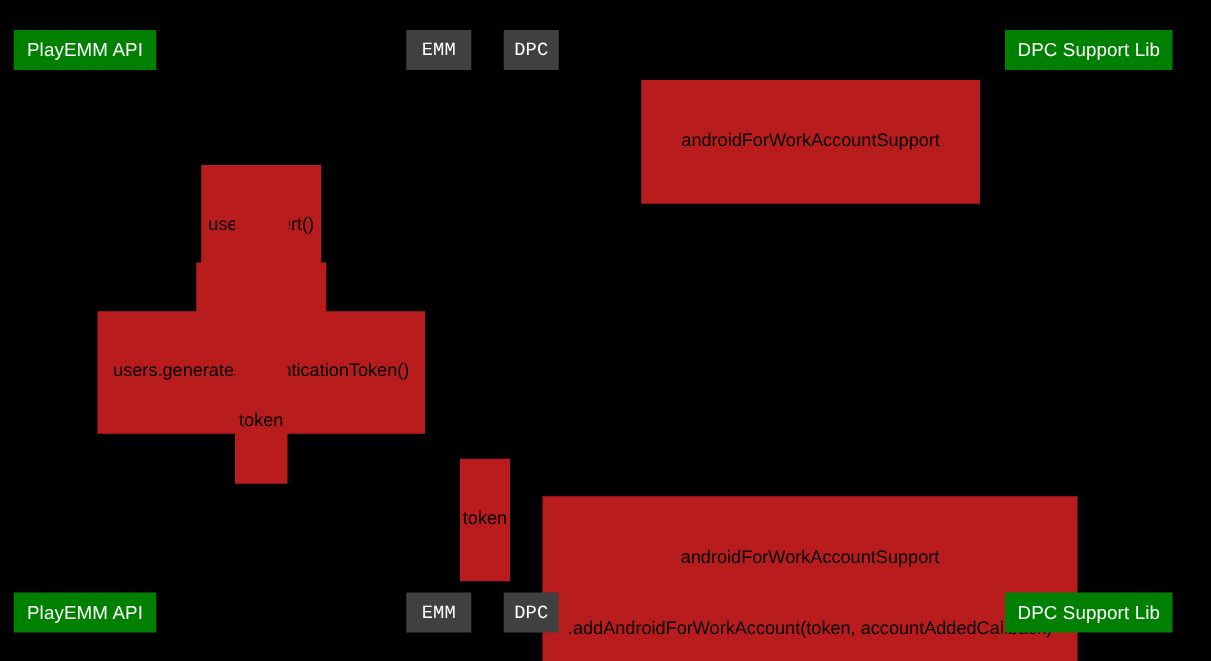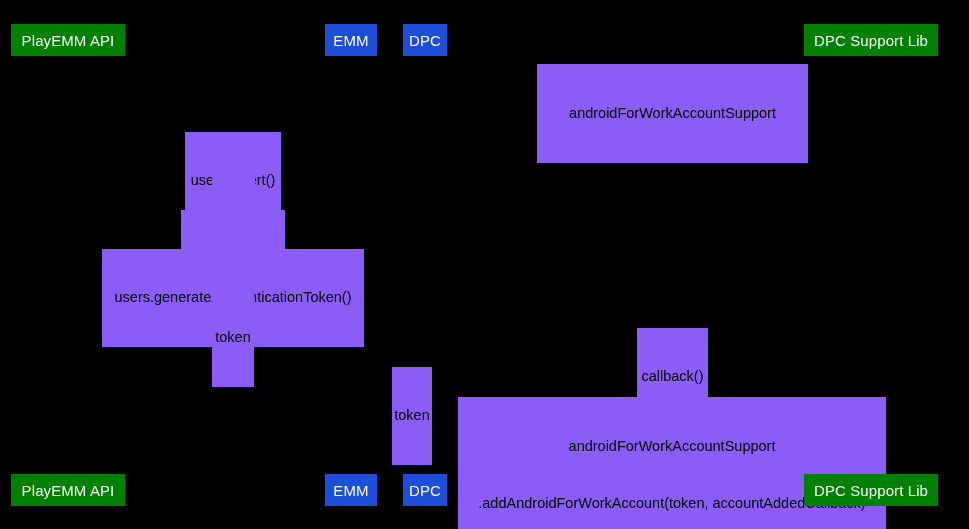--- a/index.html
+++ b/index.html
@@ -25,34 +25,33 @@
     align-items: center;
     justify-content: center;
     color: #ffffff;
     font-size: 15px;
     line-height: 1;
     letter-spacing: 0.1px;
     white-space: nowrap;
     user-select: none;
   }
   .lifeline-box.green { background: #008000; }
-  .lifeline-box.blue  { background: #1d4ed8; }
+  .lifeline-box.blue  { background: #404040; font-family: Liberation Mono, monospace; }
 
   .msg-label {
     position: absolute;
     box-sizing: border-box;
-    background: #8b5cf6;
+    background: #b91c1c;
     color: #000000;
     font-size: 14.5px;
     line-height: 19px;
     white-space: pre;
     padding: 1px 2px 2px 2px;
     text-align: center;
     user-select: none;
-    margin-left: 24px;
   }
   .msg-label.multiline {
     line-height: 19px;
     padding-top: 2px;
   }
   .msg-label .l1,
   .msg-label .l2 {
     display: block;
   }
 </style>
@@ -94,23 +93,20 @@
   </div>
 
   <div class="msg-label" style="left:78px; top:249px; width:262px;">
     <span class="l1">users.generateAuthenticationToken()</span>
   </div>
 
   <div class="msg-label" style="left:188px; top:289px; width:42px;">
     <span class="l1">token</span>
   </div>
 
-  <div class="msg-label" style="left:613px; top:328px; width:71px;">
-    <span class="l1">callback()</span>
-  </div>
 
   <div class="msg-label" style="left:368px; top:367px; width:40px;">
     <span class="l1">token</span>
   </div>
 
   <div class="msg-label multiline" style="left:434px; top:397px; width:428px;">
     <span class="l1">androidForWorkAccountSupport</span>
     <span class="l2">.addAndroidForWorkAccount(token, accountAddedCallback)</span>
   </div>
 

